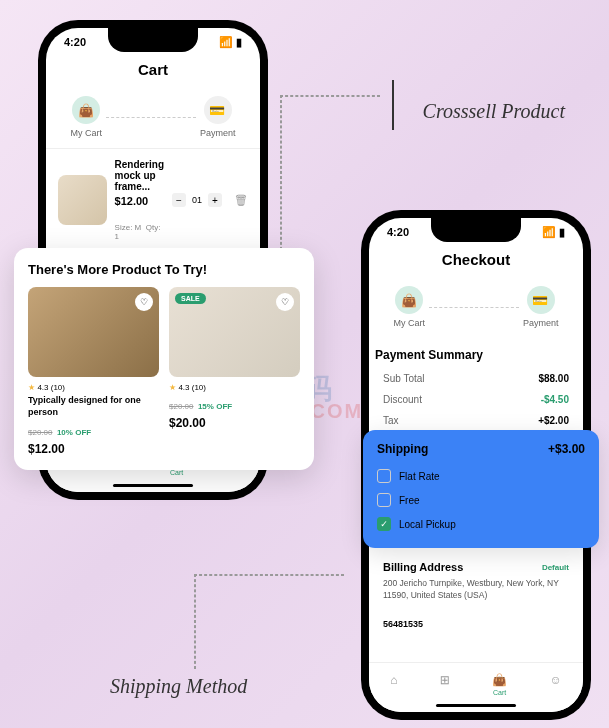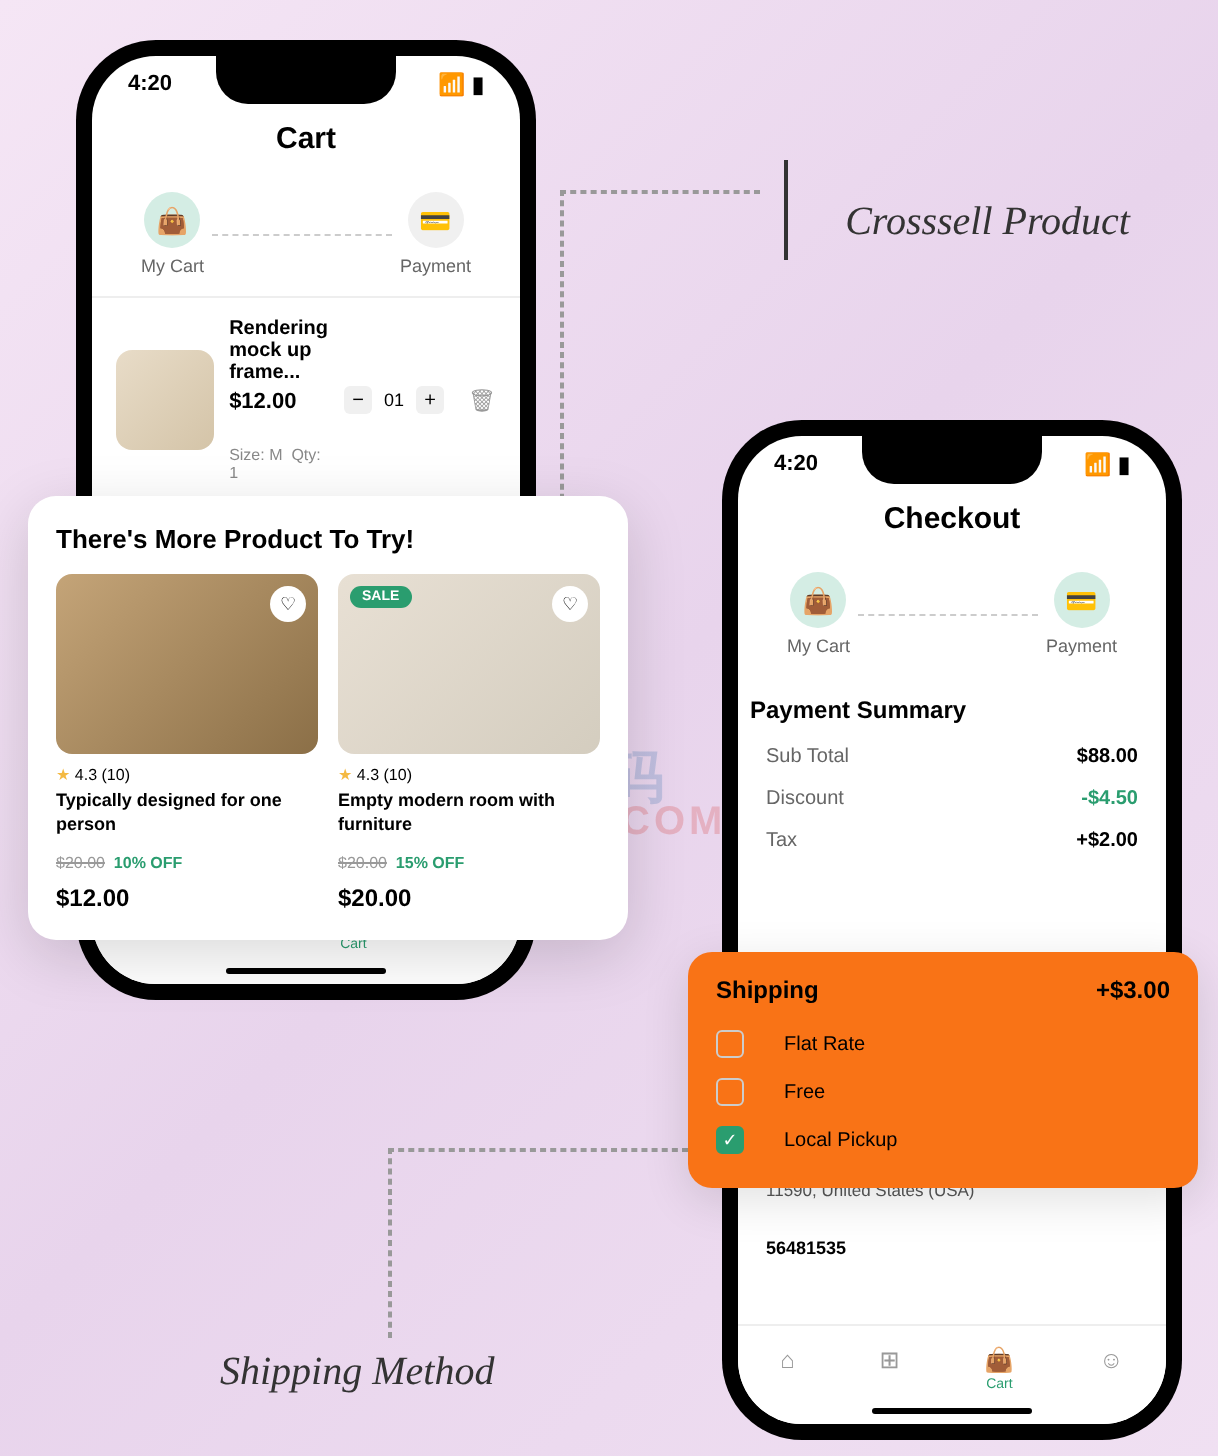--- a/index.html
+++ b/index.html
@@ -45,23 +45,23 @@
 .nav-item{display:flex;flex-direction:column;align-items:center;gap:2px;font-size:12px;color:#999}
 .nav-item.active{color:#2a9d6f}
 .nav-label{font-size:7px}
 .home-ind{position:absolute;bottom:5px;left:50%;transform:translateX(-50%);width:80px;height:3px;background:#000;border-radius:2px}
 .phone2{right:18px;top:210px;width:230px;height:510px}
 .section-title{font-size:12px;font-weight:700;padding:10px 6px 6px}
 .summary-row{display:flex;justify-content:space-between;padding:5px 14px;font-size:10px}
 .summary-row .label{color:#666}
 .summary-row .val{font-weight:600}
 .val.green{color:#2a9d6f}
-.shipping-card{position:absolute;right:10px;top:476px;width:255px;background:#f97316;border-radius:12px;padding:12px 14px;box-shadow:0 6px 24px rgba(0,0,0,0.12);z-index:20}
+.shipping-card{position:absolute;right:10px;top:430px;width:236px;background:#3b82f6;border-radius:12px;padding:12px 14px;box-shadow:0 6px 24px rgba(0,0,0,0.12);z-index:20}
 .ship-head{display:flex;justify-content:space-between;font-size:12px;font-weight:600;margin-bottom:8px}
-.ship-opt{display:flex;align-items:center;gap:20px;padding:5px 0;font-size:10px}
+.ship-opt{display:flex;align-items:center;gap:8px;padding:5px 0;font-size:10px}
 .check{width:14px;height:14px;border:1.5px solid #ccc;border-radius:3px}
 .check.on{background:#2a9d6f;border-color:#2a9d6f;color:#fff;display:flex;align-items:center;justify-content:center;font-size:9px}
 .billing{padding:10px 14px}
 .bill-head{display:flex;justify-content:space-between;align-items:center;margin-bottom:5px}
 .bill-title{font-size:11px;font-weight:700}
 .bill-def{font-size:8px;color:#2a9d6f;font-weight:600}
 .bill-addr{font-size:8.5px;color:#555;line-height:1.4}
 .bill-phone{font-size:9px;font-weight:700;margin-top:17px}
 .annotation{position:absolute;font-family:Georgia,serif;font-style:italic;font-size:20px;color:#333}
 .ann1{right:44px;top:100px}
@@ -153,21 +153,20 @@
 <div class="cs-name">Typically designed for one person</div>
 <div><span class="cs-old">$20.00</span> <span class="cs-off">10% OFF</span></div>
 <div class="cs-price">$12.00</div>
 </div>
 <div class="cs-card">
 <div class="cs-img cs-img2">
           <div class="sale-badge">SALE</div>
           <div class="heart">♡</div>
         </div>
 <div class="rating"><span class="star">★</span> <span>4.3 (10)</span></div>
-<div class="cs-name">Empty modern room with furniture</div>
 <div><span class="cs-old">$20.00</span> <span class="cs-off">15% OFF</span></div>
 <div class="cs-price">$20.00</div>
 </div>
 </div>
 </div>
 
 <div class="phone phone2">
 <div class="phone-inner">
 <div class="notch"></div>
 <div class="status-bar">

